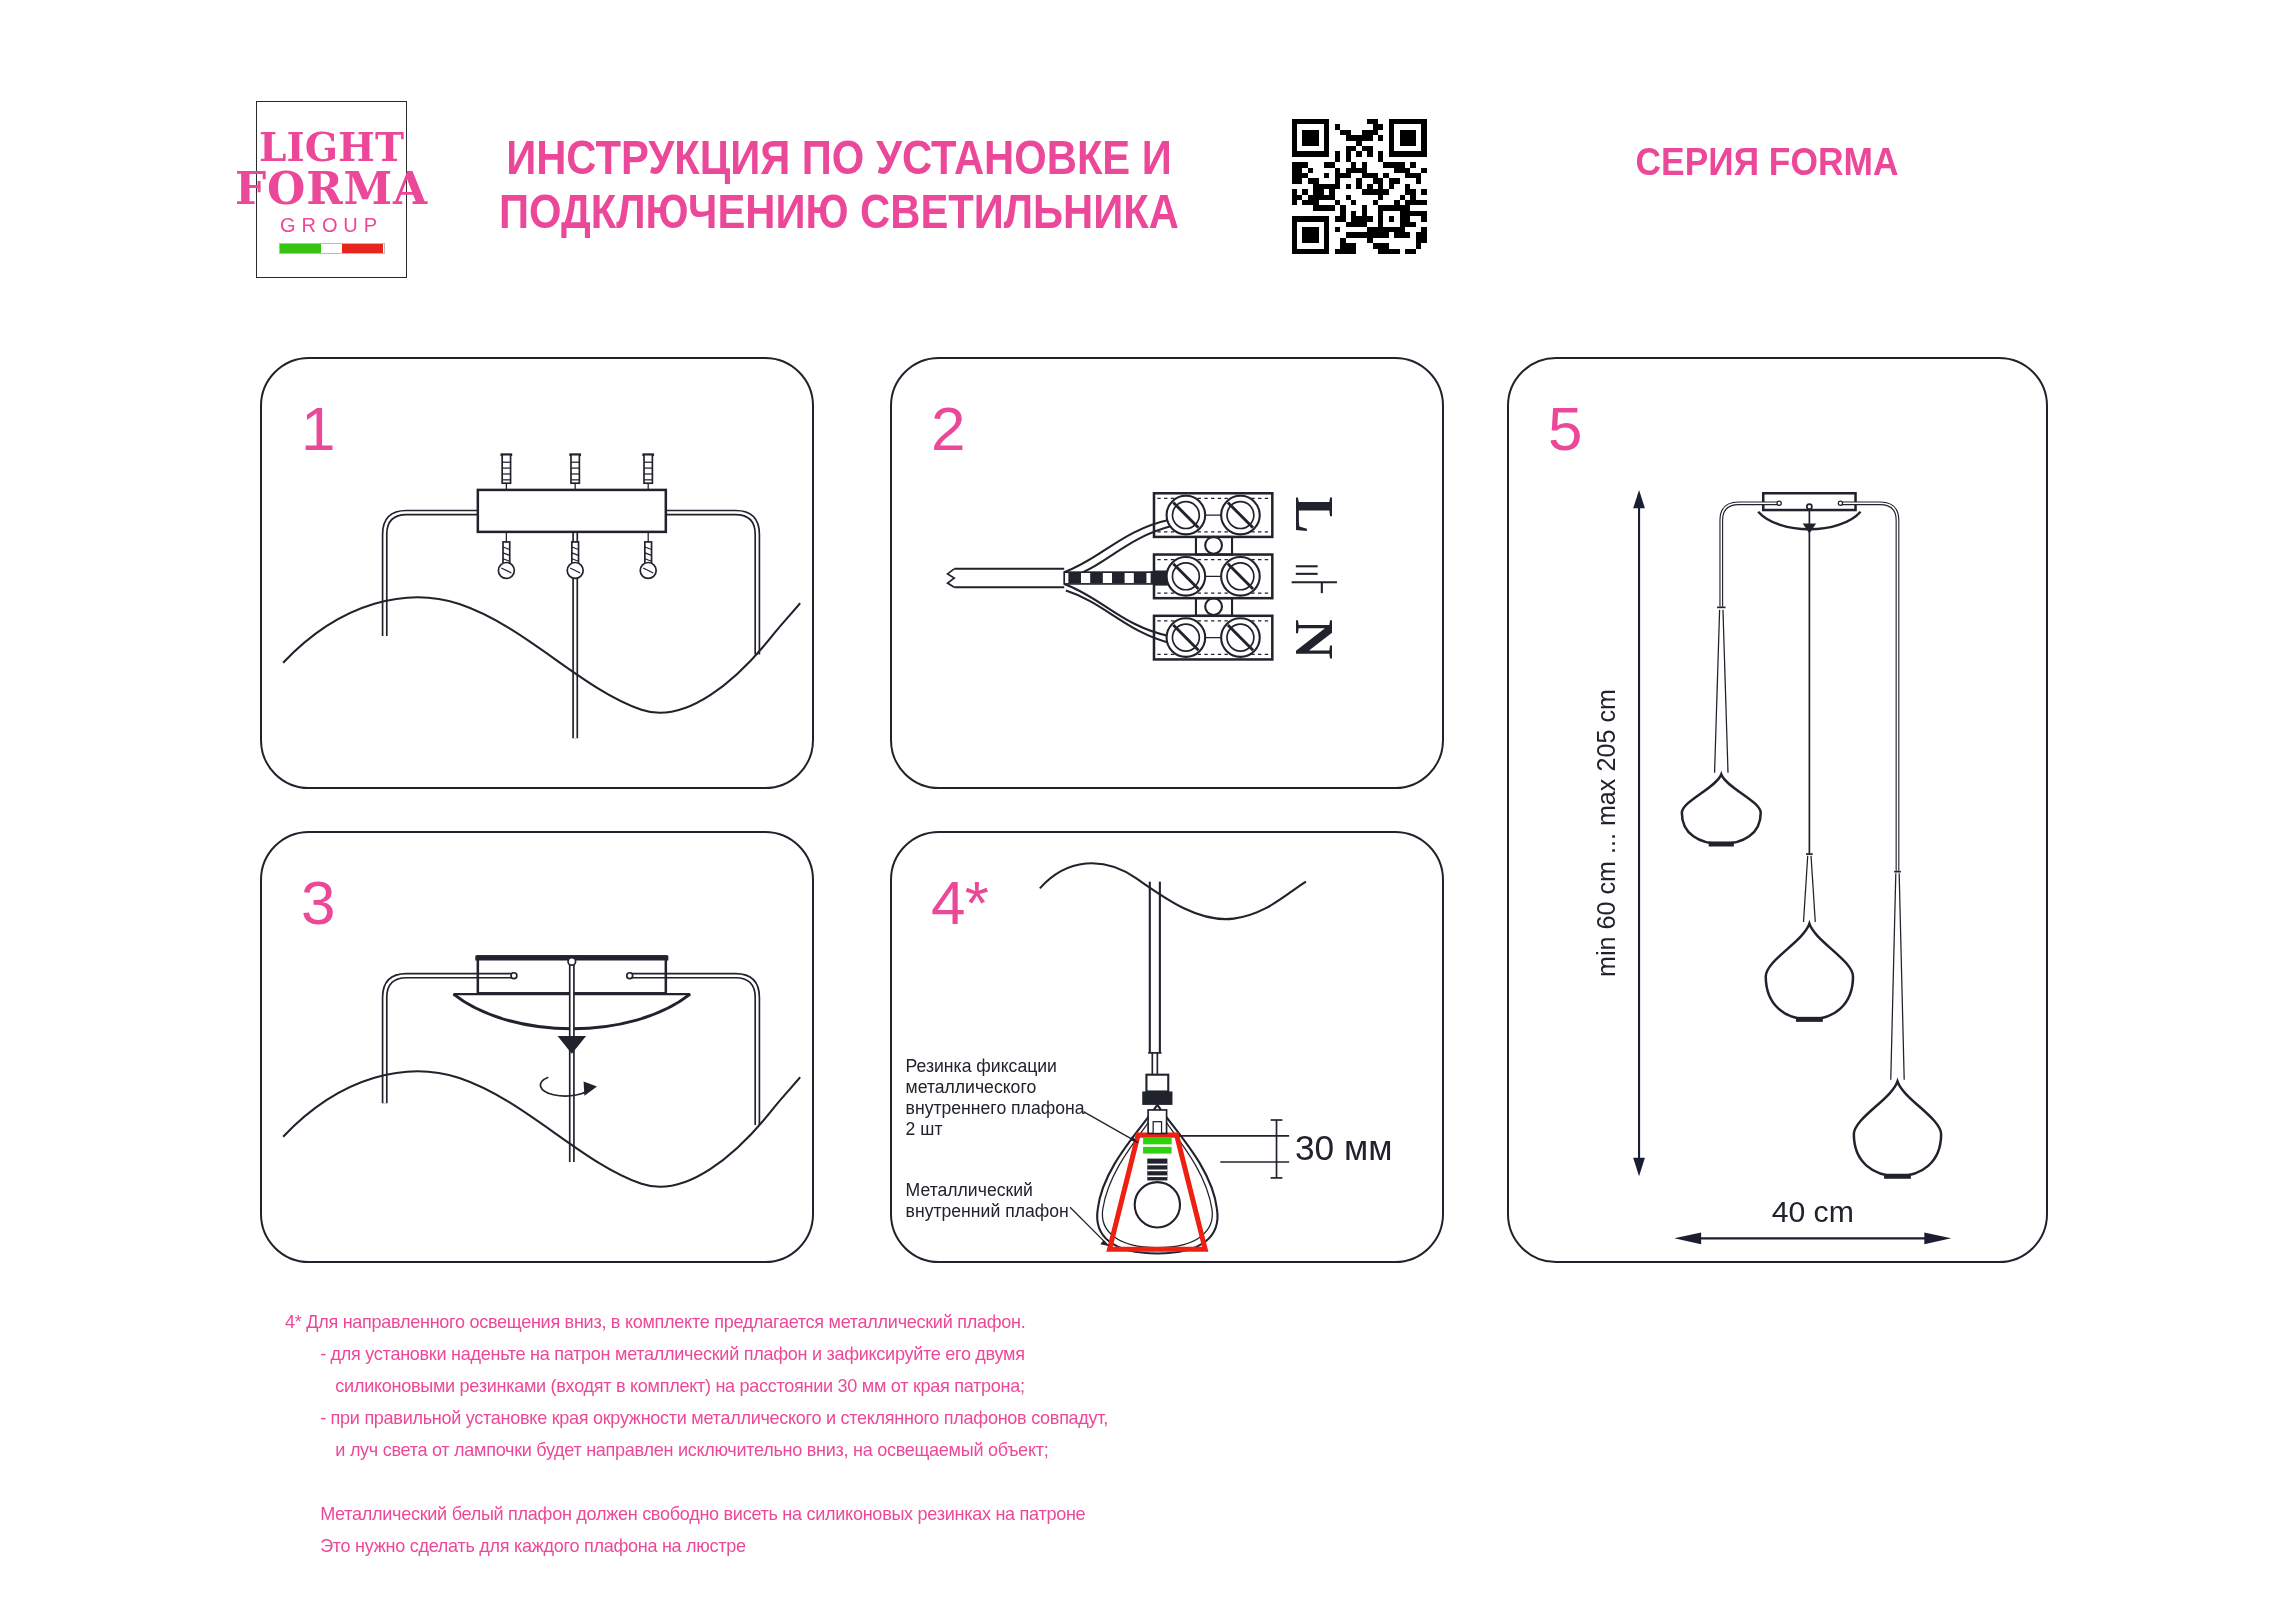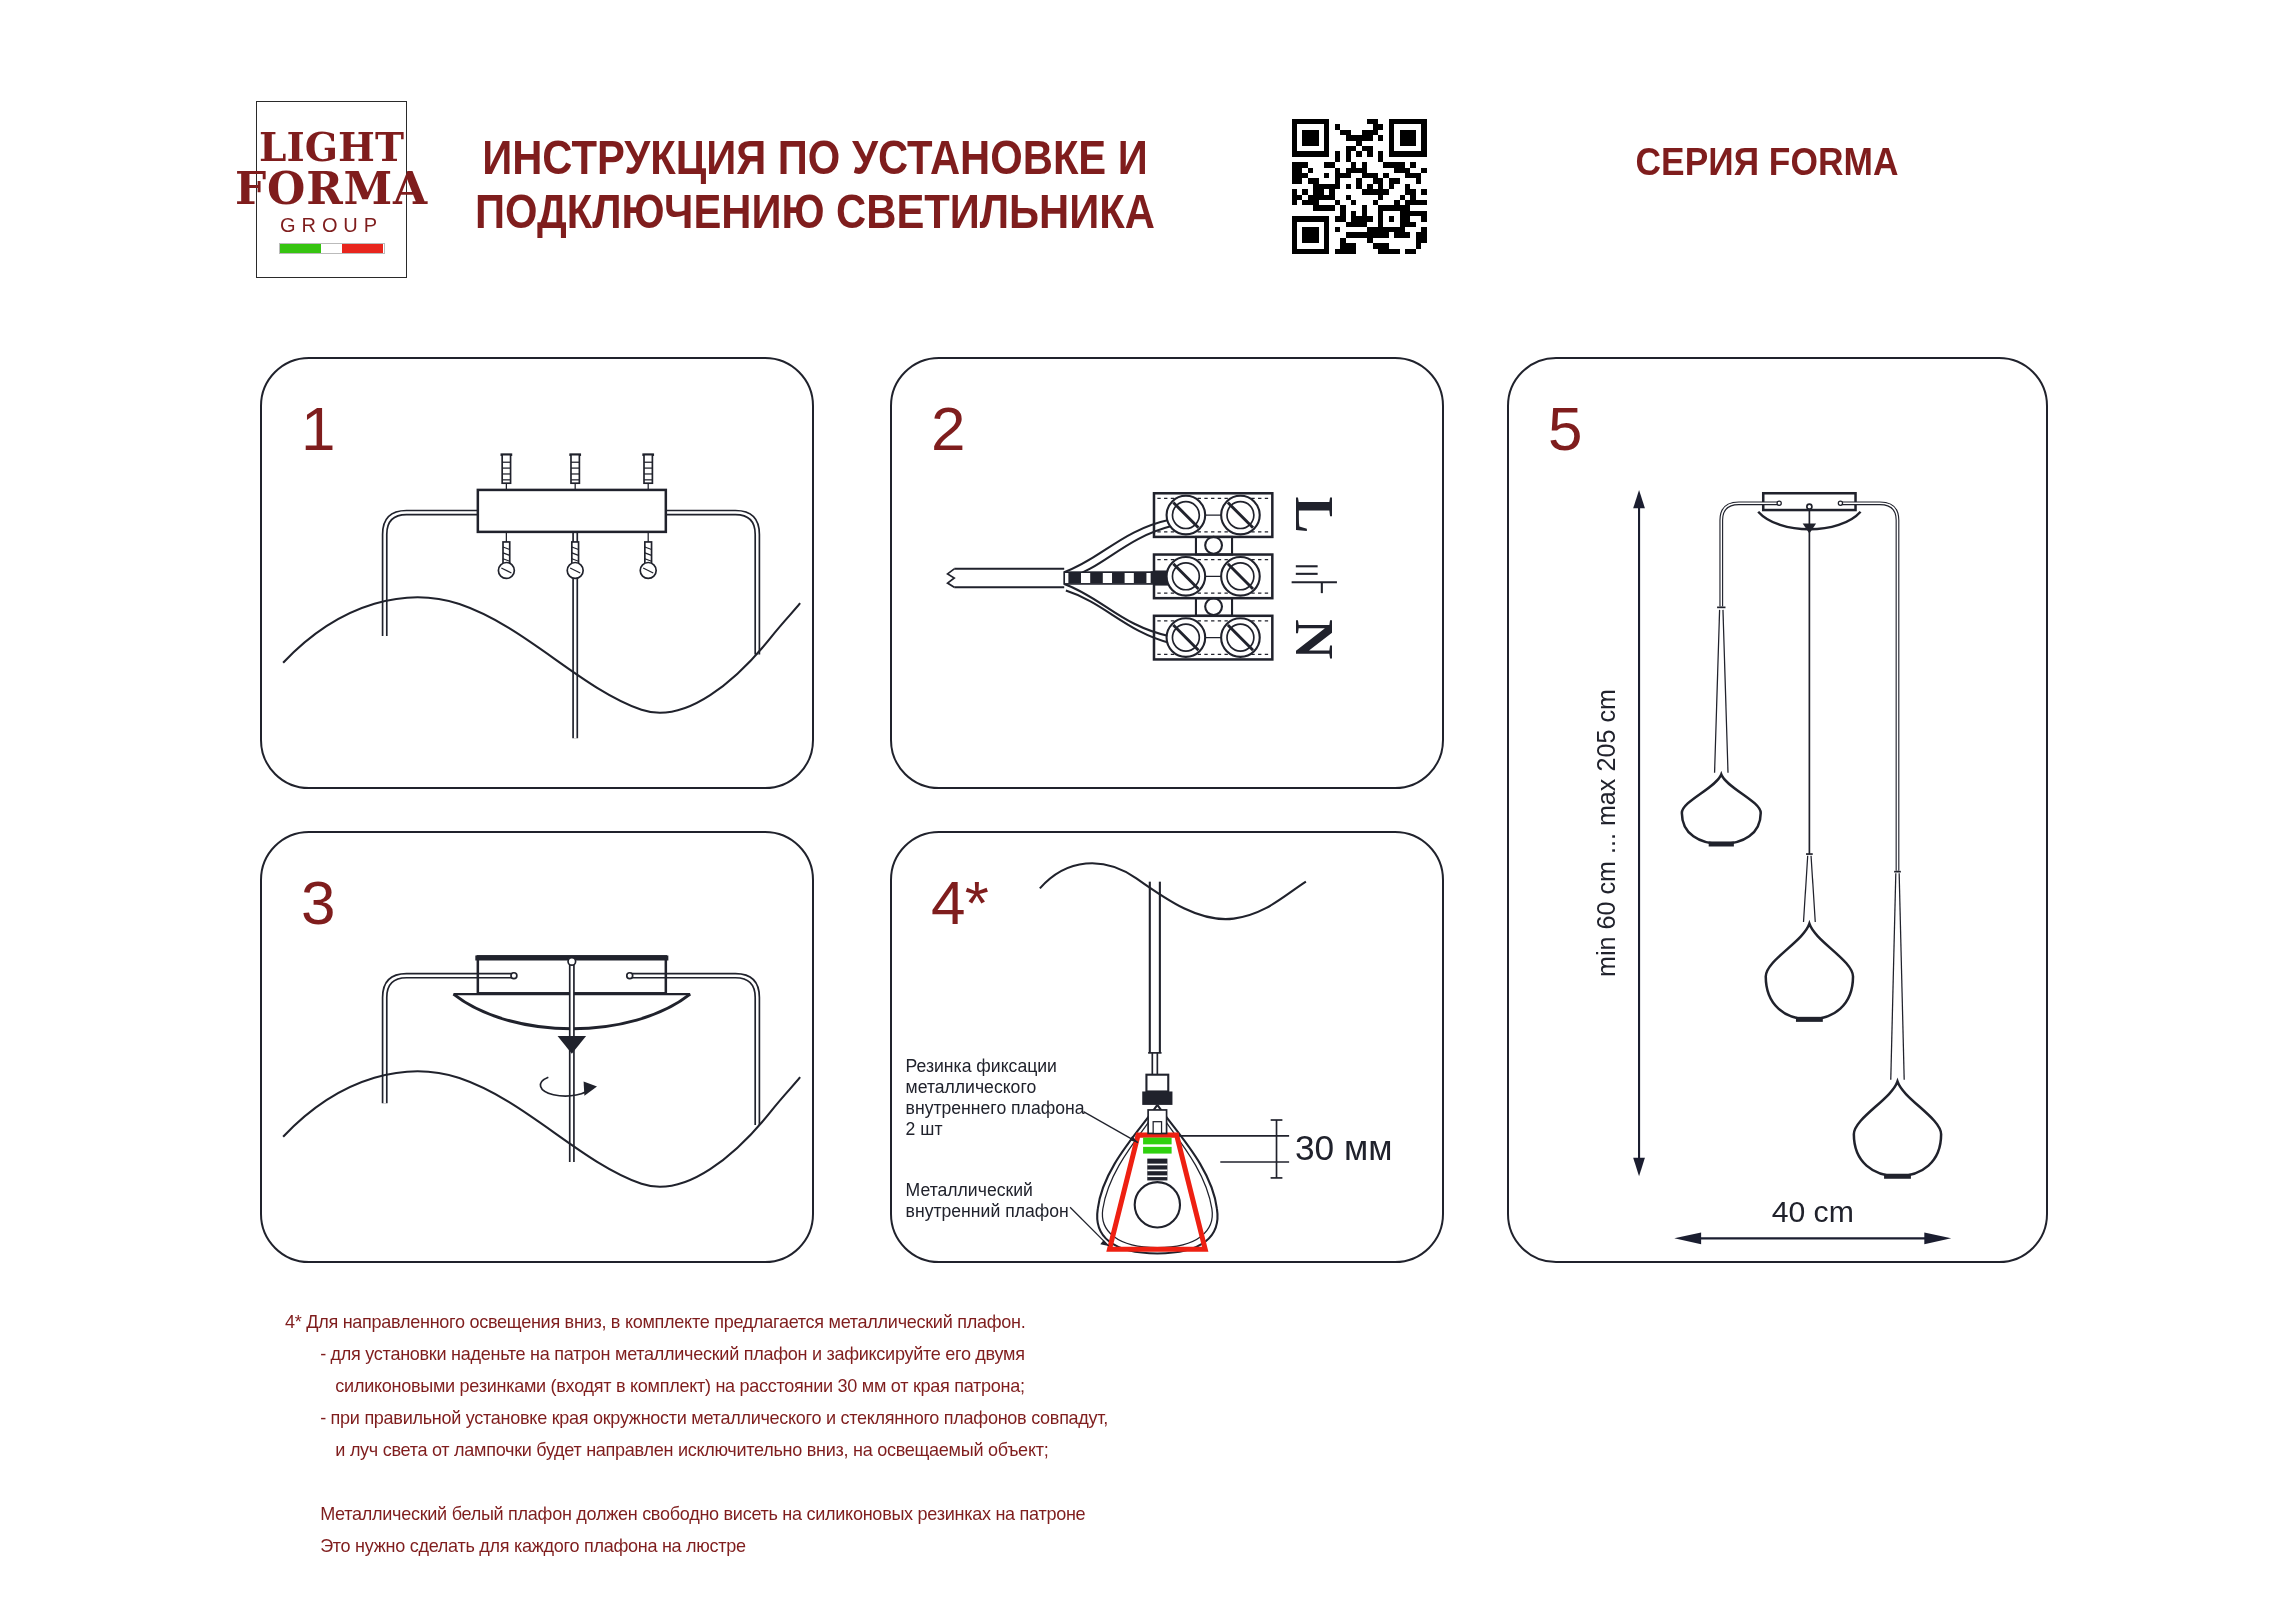--- a/index.html
+++ b/index.html
@@ -1,31 +1,31 @@
 <!DOCTYPE html>
 <html style="--c-red: #ee2012; --c-green: #2fd10e; --c-flag_green: #36c411; --c-flag_red: #e8251d;font-size:13.4px"><head>
 <meta charset="utf-8">
 <style>
   html,body{margin:0;padding:0;background:#fff;}
   .page{position:relative;width:2295px;height:1623px;background:#fff;overflow:hidden;
-        font-family:"Liberation Sans",sans-serif;color:#7f1d1d;}
+        font-family:"Liberation Sans",sans-serif;color:#ec4899;}
 
   
   .logo-box{position:absolute;left:256px;top:101px;width:149px;height:175px;border:1.7px solid #2a2a2a;
             display:flex;flex-direction:column;align-items:center;background:#fff;}
   .logo-light{margin-top:25px;font-family:"DejaVu Serif",serif;font-weight:bold;font-size:39px;line-height:40px;letter-spacing:0px;}
   .logo-star{font-family:"DejaVu Serif",serif;font-weight:bold;font-size:44px;line-height:44px;letter-spacing:0.8px;}
   .logo-group{font-size:20px;font-weight:400;letter-spacing:5.9px;margin-top:3.4px;}
   .logo-flag{display:flex;width:104px;height:8.4px;margin-top:5.9px;border:0.8px solid #bbb;}
   .logo-flag span{height:100%;}
   .fg{width:40%;background:var(--c-flag_green,#36c411);}
   .fw{width:20%;background:#fff;}
   .fr{width:40%;background:var(--c-flag_red,#e8251d);}
 
-  .title{position:absolute;left:412px;top:131px;width:806px;text-align:center;}
+  .title{position:absolute;left:436px;top:131px;width:806px;text-align:center;}
   .title div{font-size:48px;font-weight:bold;line-height:54px;transform:scaleX(.87);transform-origin:50% 50%;white-space:nowrap;}
 
   .qr{position:absolute;left:1290px;top:119px;width:138px;height:135px;}
   .qr svg{width:100%;height:100%;}
 
   .series{position:absolute;left:1578px;top:141px;width:378px;text-align:center;
           font-size:38px;font-weight:bold;transform:scaleX(.93);white-space:nowrap;}
   .article{position:absolute;left:1528px;top:200px;width:478px;display:flex;justify-content:center;gap:25px;
            font-size:48px;font-weight:bold;white-space:nowrap;}
   .article span{transform:scaleX(.93);}

